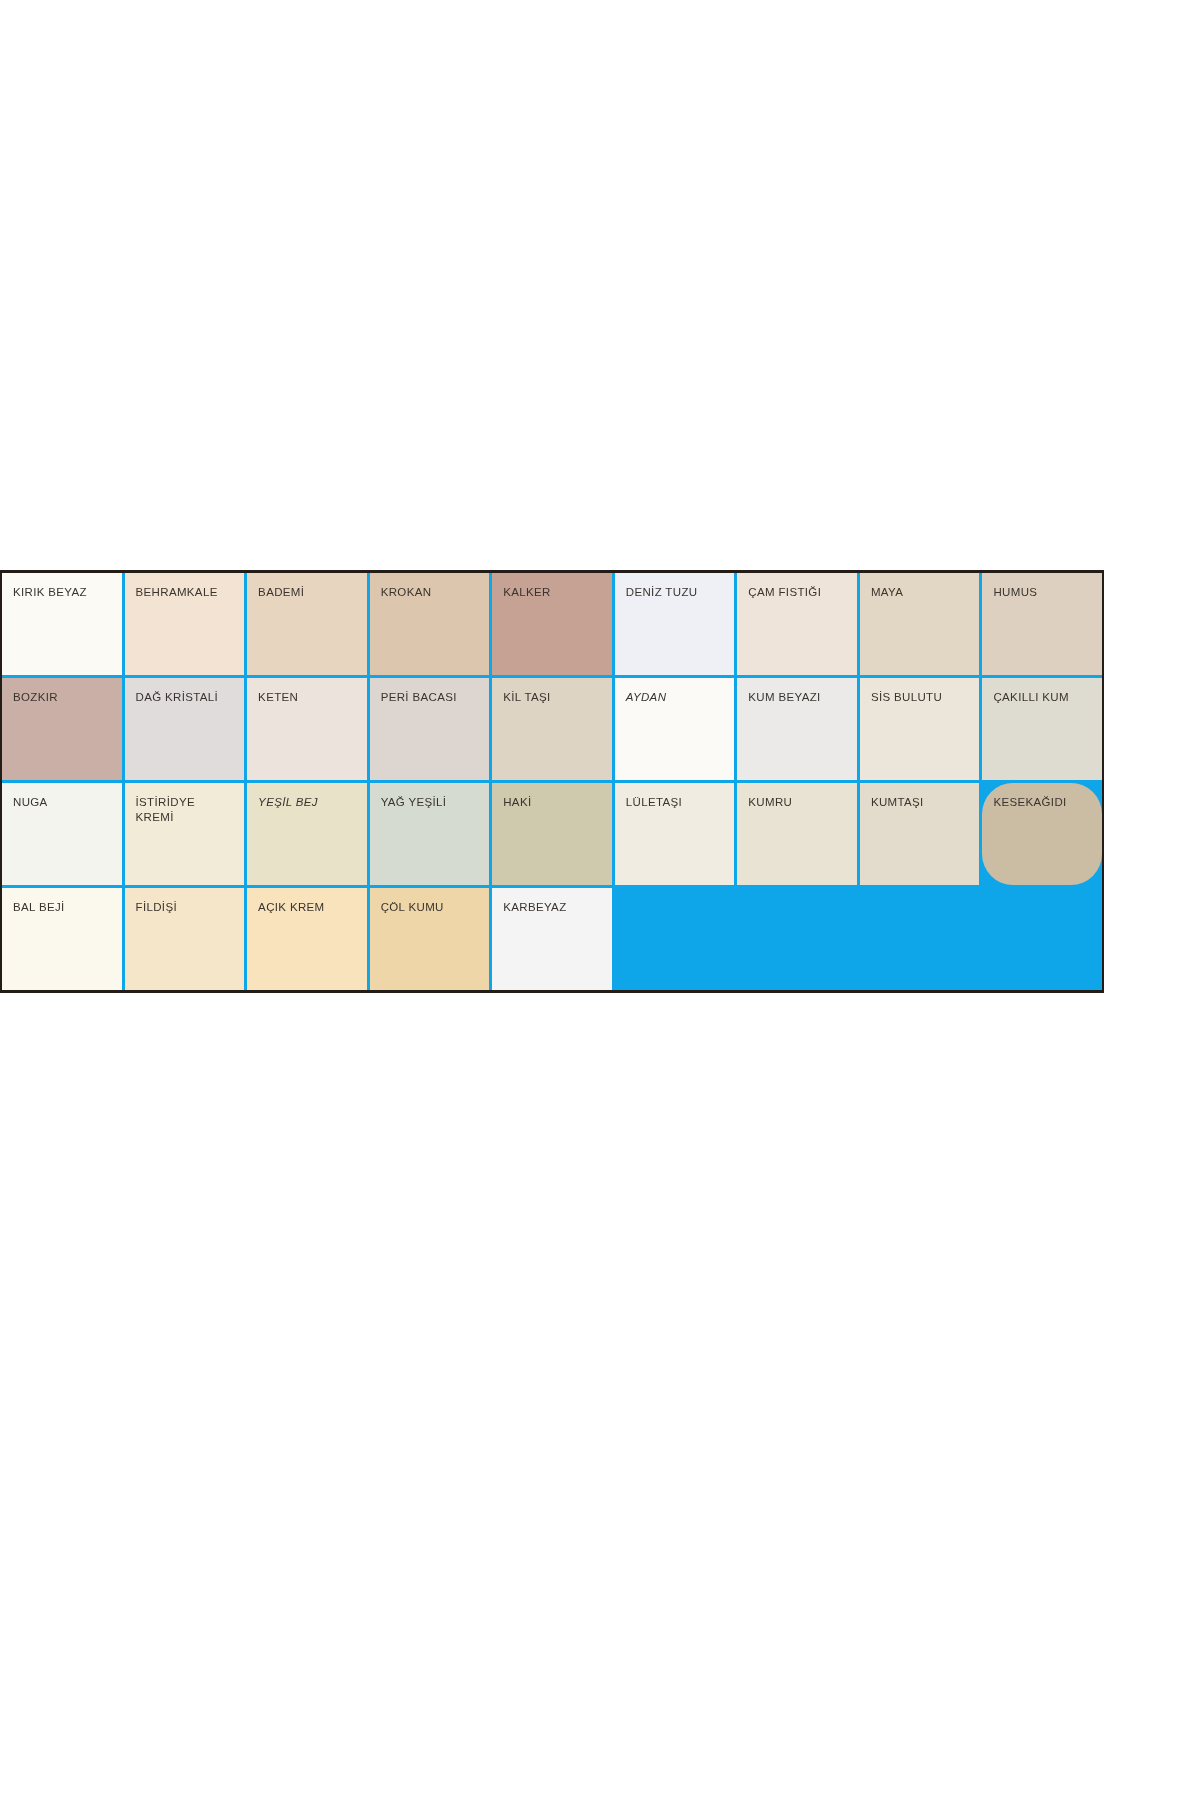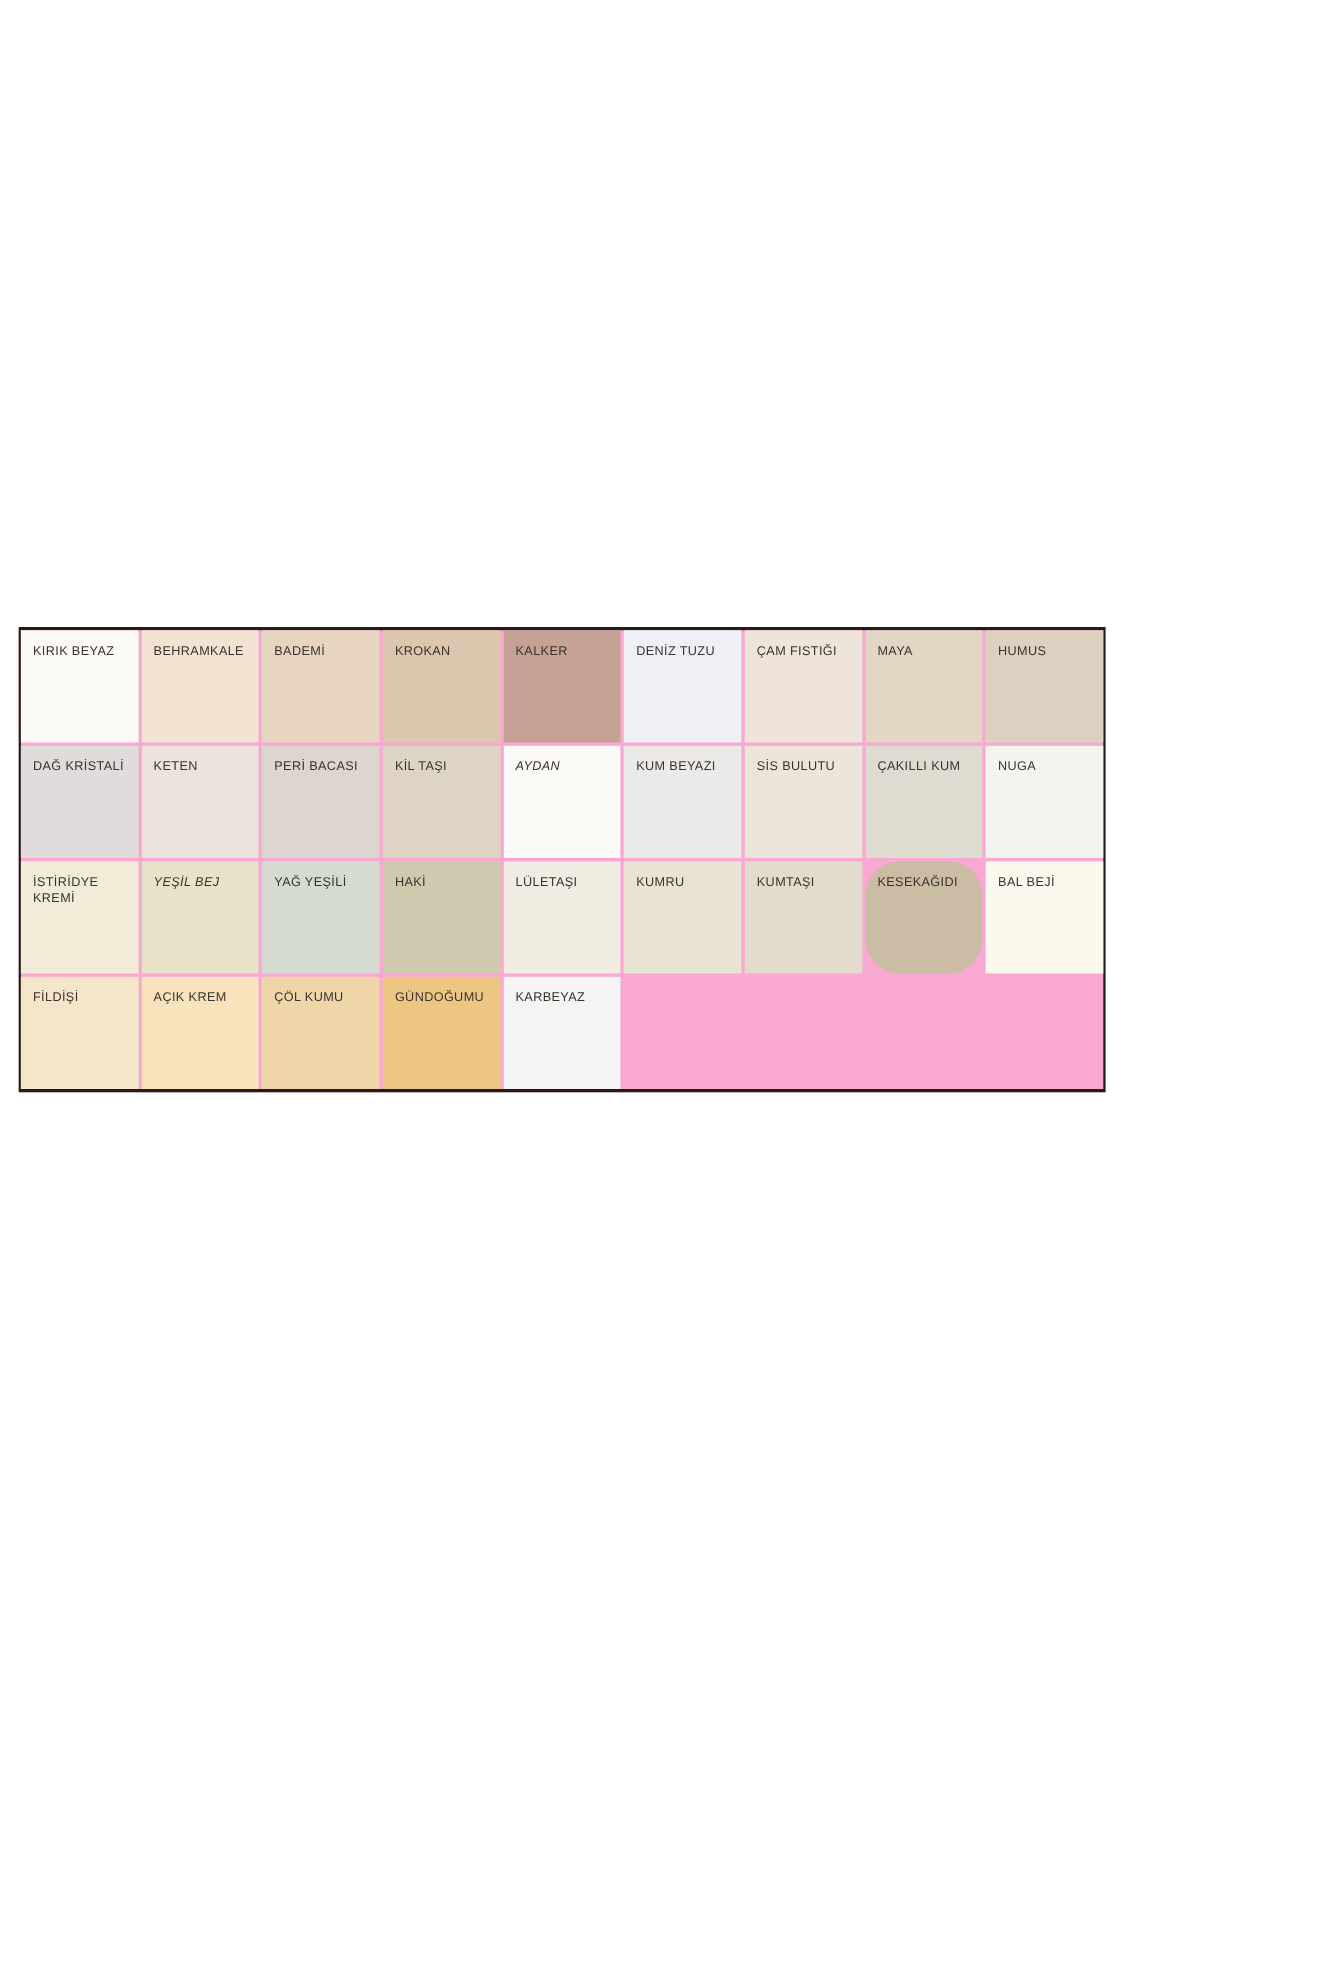--- a/index.html
+++ b/index.html
@@ -21,28 +21,27 @@
     top: 570px;
     width: 1045px;
     height: 560px;
   }
 
   #palette-grid {
     display: grid;
     grid-template-columns: repeat(9, 1fr);
     grid-auto-rows: 102px;
     gap: 3px;
-    background: #f9a8d4;
+    background: #0ea5e9;
     border-top: 3px solid #241c17;
     border-bottom: 3px solid #241c17;
     border-left: 2px solid #241c17;
     border-right: 2px solid #241c17;
-    width: 988px;
+    width: 1104px;
     box-sizing: border-box;
-    margin-left: 17px;
   }
 
   .swatch {
     position: relative;
     overflow: hidden;
     box-sizing: border-box;
   }
 
   .swatch-label {
     position: absolute;
@@ -83,20 +82,23 @@
         <div class="swatch-label">DENİZ TUZU</div>
       </div>
       <div class="swatch" style="background: rgb(238, 228, 217);">
         <div class="swatch-label">ÇAM FISTIĞI</div>
       </div>
       <div class="swatch" style="background: rgb(226, 214, 197);">
         <div class="swatch-label">MAYA</div>
       </div>
       <div class="swatch" style="background: rgb(221, 208, 192);">
         <div class="swatch-label">HUMUS</div>
+      </div>
+      <div class="swatch" style="background: rgb(201, 175, 166);">
+        <div class="swatch-label">BOZKIR</div>
       </div>
       <div class="swatch" style="background: rgb(224, 220, 219);">
         <div class="swatch-label">DAĞ KRİSTALİ</div>
       </div>
       <div class="swatch" style="background: rgb(236, 227, 221);">
         <div class="swatch-label">KETEN</div>
       </div>
       <div class="swatch" style="background: rgb(221, 213, 207);">
         <div class="swatch-label">PERİ BACASI</div>
       </div>
@@ -148,20 +150,17 @@
       </div>
       <div class="swatch" style="background: rgb(245, 230, 201);">
         <div class="swatch-label">FİLDİŞİ</div>
       </div>
       <div class="swatch" style="background: rgb(248, 227, 189);">
         <div class="swatch-label">AÇIK KREM</div>
       </div>
       <div class="swatch" style="background: rgb(238, 214, 168);">
         <div class="swatch-label">ÇÖL KUMU</div>
       </div>
-      <div class="swatch" style="background: rgb(237, 198, 131);">
-        <div class="swatch-label">GÜNDOĞUMU</div>
-      </div>
       <div class="swatch" style="background: rgb(244, 244, 244);">
         <div class="swatch-label">KARBEYAZ</div>
       </div>
     </div>
 </div>
 
 </body></html>

